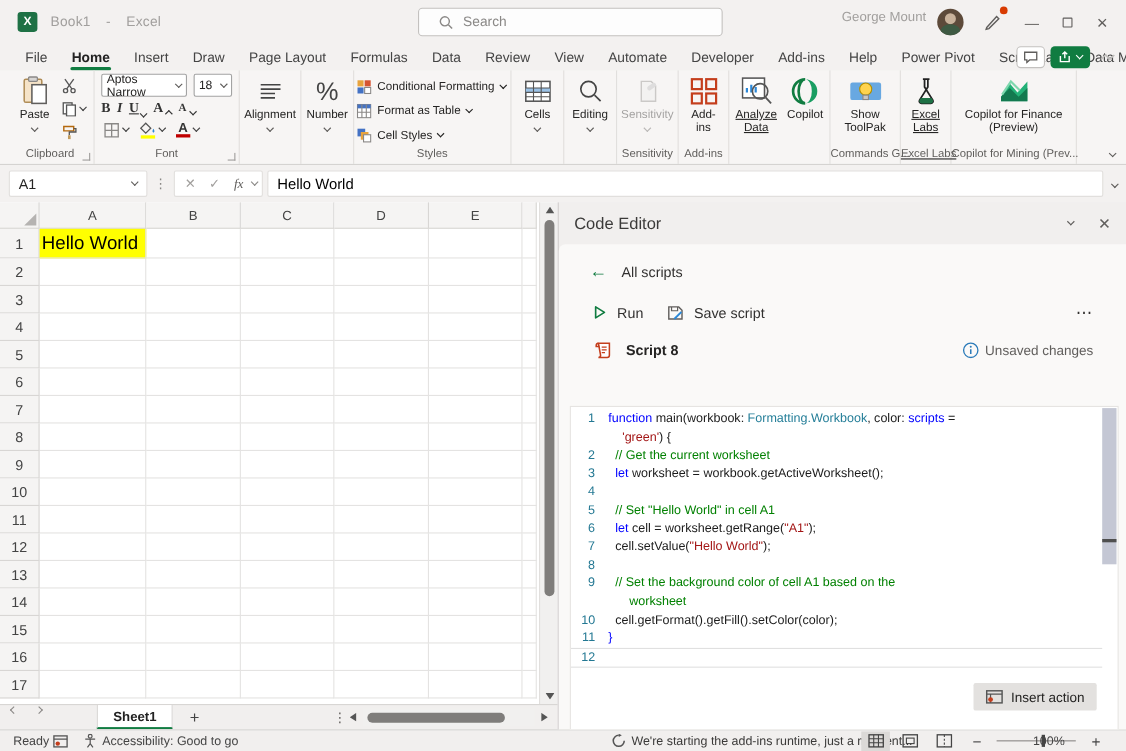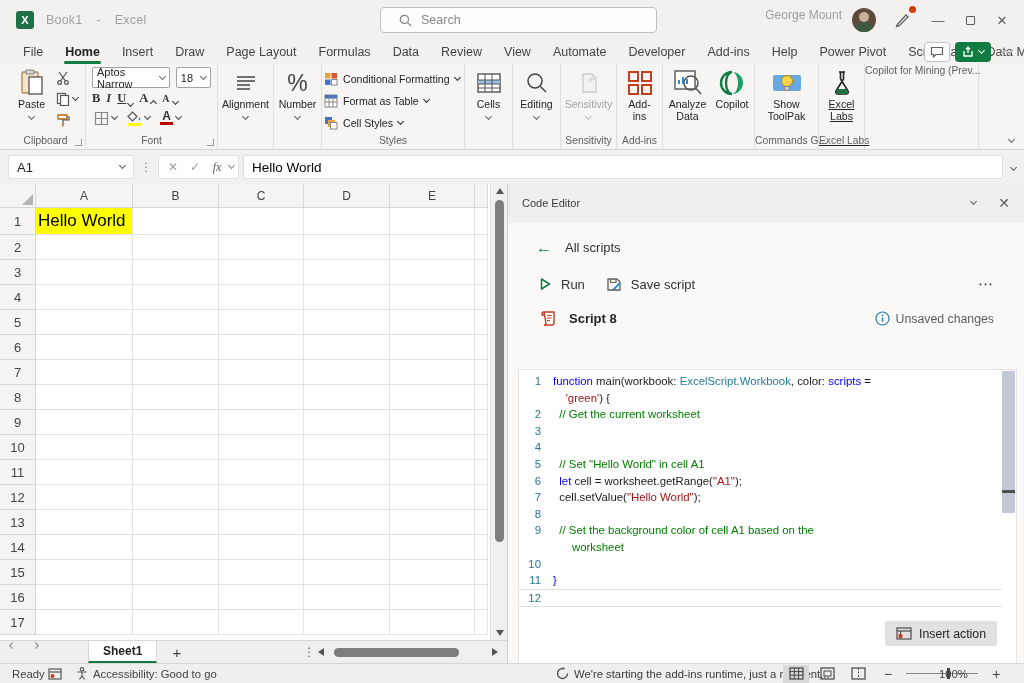--- a/index.html
+++ b/index.html
@@ -108,21 +108,21 @@
   .viewbtn.act{background:#dbd9d7;}
   #st-views{left:783px;gap:10px;}
   #st-zoom{left:884px;gap:0;}
   #zoomtrack{width:72px;height:1.4px;background:#8a8886;margin:0 9px;position:relative;}
   #zoomthumb{position:absolute;left:56%;top:-4.5px;width:3.5px;height:10.5px;background:#444;}
   #st-pct{left:939px;}
 
   
   #panel{position:absolute;left:507px;top:184px;width:517px;height:479px;background:#f1efee;border-left:1px solid #d0cecd;}
   #panelhead{position:absolute;left:0;top:0;width:100%;height:38px;display:flex;align-items:center;padding:0 14px;}
-  #paneltitle{font-size:11px;color:#3b3a39;}
+  #paneltitle{font-size:15px;color:#3b3a39;}
   #panelhead .hicons{margin-left:auto;display:flex;gap:22px;color:#605e5c;align-items:center;}
   #panelbody{position:absolute;left:0;top:38px;width:100%;height:441px;background:#faf9f8;border-top-left-radius:6px;overflow:hidden;}
   #backrow{position:absolute;left:28px;top:18px;display:flex;align-items:center;gap:13px;font-size:13px;color:#323130;}
   #backarrow{color:#107C41;font-size:16px;line-height:14px;}
   #toolrow{position:absolute;left:30px;top:53px;right:30px;display:flex;align-items:center;gap:9px;font-size:13px;color:#323130;}
   #morebtn{margin-left:auto;color:#323130;font-size:15px;letter-spacing:1px;}
   #scriptrow{position:absolute;left:32px;top:88px;right:30px;display:flex;align-items:center;gap:12px;}
   #scriptname{font-weight:bold;font-size:13px;color:#252423;}
   #unsaved{margin-left:auto;display:flex;align-items:center;gap:6px;color:#605e5c;font-size:12.3px;}
   #codeblock{position:absolute;left:10px;top:147px;right:7px;height:296px;background:#fff;border:1px solid #e6e4e2;}
@@ -454,21 +454,21 @@
         <div class="rbody">
           <div class="bigbtn">
             <span class="bicon">
               <svg width="28" height="26" viewBox="0 0 28 26">
                 <rect x="1" y="1" width="20" height="18" fill="#fff" stroke="#555" stroke-width="1.4"></rect>
                 <path d="M5 14 v-4 M9 14 v-7 M13 14 v-5" stroke="#2b88d8" stroke-width="2"></path>
                 <circle cx="17" cy="13" r="7" fill="none" stroke="#555" stroke-width="1.5"></circle>
                 <line x1="22" y1="18.5" x2="27" y2="24" stroke="#555" stroke-width="1.6"></line>
               </svg>
             </span>
-            <span class="blabel" style="max-width: 54px;">Analyze Data</span>
+            <span class="blabel" style="max-width: 54px; text-decoration: underline;">Analyze Data</span>
           </div>
           <div class="bigbtn">
             <span class="bicon">
               <svg width="28" height="26" viewBox="0 0 28 26">
                 <path d="M14 2 a11 11 0 0 1 0 22 a6 11 0 0 0 0 -22" fill="#1a9e62"></path>
                 <path d="M14 2 a11 11 0 0 0 0 22 a6 11 0 0 1 0 -22" fill="none" stroke="#107C41" stroke-width="2.4"></path>
               </svg>
             </span>
             <span class="blabel">Copilot</span>
           </div>
@@ -498,20 +498,32 @@
                 <path d="M8 2 h6 M9.5 2 v7 L17 21 a2 2 0 0 1 -1.8 3 h-8.4 A2 2 0 0 1 5 21 L12.5 9 V2" fill="none" stroke="#222" stroke-width="1.6"></path>
                 <path d="M6.2 19 h9.6 L17 21 a2 2 0 0 1 -1.8 3 h-8.4 A2 2 0 0 1 5 21 z" fill="#1e7145"></path>
               </svg>
             </span>
             <span class="blabel">Excel Labs</span>
           </div>
         </div>
         <div class="rlabel">Excel Labs</div>
       </div>
       <div class="rgroup" style="width: 114px;">
+        <div class="rbody">
+          <div class="bigbtn">
+            <span class="bicon">
+              <svg width="30" height="26" viewBox="0 0 30 26">
+                <path d="M3 18 L11 6 L18 14 L27 4 L27 22 L3 22 Z" fill="#23b177"></path>
+                <path d="M3 18 L11 10 L19 18 L27 10 L27 22 L3 22 Z" fill="#0f6b45" opacity=".8"></path>
+                <path d="M4 16 L12 4 L20 12" fill="none" stroke="#7fd7ae" stroke-width="2"></path>
+              </svg>
+            </span>
+            <span class="blabel" style="max-width: 104px;">Copilot for Finance (Preview)</span>
+          </div>
+        </div>
         <div class="rlabel">Copilot for Mining (Prev...</div>
       </div>
     </div>
   <span id="ribcollapse" class="cv" style="position:absolute;right:10px;top:140px;"></span>
 
   <div id="fbar">
     <div id="namebox">
         <span>A1</span>
         <span class="cv"></span>
       </div>
@@ -833,32 +845,32 @@
                 <circle cx="7.5" cy="7.5" r="6.5" fill="none" stroke="#2b7bb9" stroke-width="1.2"></circle>
                 <line x1="7.5" y1="6.5" x2="7.5" y2="10.8" stroke="#2b7bb9" stroke-width="1.4"></line>
                 <circle cx="7.5" cy="4.3" r=".9" fill="#2b7bb9"></circle>
               </svg>
             </span>
           <span>Unsaved changes</span>
         </span>
       </div>
       <div id="codeblock">
         <div id="codelines" style="padding-top: 3px;">
-            <div class="cl"><span class="ln">1</span><span class="ct"><span class="tk-k">function</span><span class="tk-p"> main(workbook: </span><span class="tk-t">ExcelScript.Workbook</span><span class="tk-p">, color: </span><span class="tk-k">scripts</span><span class="tk-p"> =</span></span></div>
+            <div class="cl"><span class="ln">1</span><span class="ct"><span class="tk-k">function</span><span class="tk-p"> main(workbook: </span><span class="tk-t">Formatting.Workbook</span><span class="tk-p">, color: </span><span class="tk-k">scripts</span><span class="tk-p"> =</span></span></div>
             <div class="cl"><span class="ln"></span><span class="ct"><span class="tk-p">    </span><span class="tk-s">'green'</span><span class="tk-p">) {</span></span></div>
             <div class="cl"><span class="ln">2</span><span class="ct"><span class="tk-p">  </span><span class="tk-c">// Get the current worksheet</span></span></div>
-            <div class="cl"><span class="ln">3</span></div>
+            <div class="cl"><span class="ln">3</span><span class="ct"><span class="tk-p">  </span><span class="tk-k">let</span><span class="tk-p"> worksheet = workbook.getActiveWorksheet();</span></span></div>
             <div class="cl"><span class="ln">4</span><span class="ct"></span></div>
             <div class="cl"><span class="ln">5</span><span class="ct"><span class="tk-p">  </span><span class="tk-c">// Set "Hello World" in cell A1</span></span></div>
             <div class="cl"><span class="ln">6</span><span class="ct"><span class="tk-p">  </span><span class="tk-k">let</span><span class="tk-p"> cell = worksheet.getRange(</span><span class="tk-s">"A1"</span><span class="tk-p">);</span></span></div>
             <div class="cl"><span class="ln">7</span><span class="ct"><span class="tk-p">  cell.setValue(</span><span class="tk-s">"Hello World"</span><span class="tk-p">);</span></span></div>
             <div class="cl"><span class="ln">8</span><span class="ct"></span></div>
             <div class="cl"><span class="ln">9</span><span class="ct"><span class="tk-p">  </span><span class="tk-c">// Set the background color of cell A1 based on the</span></span></div>
             <div class="cl"><span class="ln"></span><span class="ct"><span class="tk-p">      </span><span class="tk-c">worksheet</span></span></div>
-            <div class="cl"><span class="ln">10</span></div>
+            <div class="cl"><span class="ln">10</span><span class="ct"><span class="tk-p">  cell.getFormat().getFill().setColor(color);</span></span></div>
             <div class="cl"><span class="ln">11</span><span class="ct"><span class="tk-k">}</span></span></div>
             <div class="cl cur"><span class="ln">12</span><span class="ct"></span></div>
           </div>
         <div id="codescroll"></div>
         <div id="codemark"></div>
       </div>
       <div id="insertbtn">
         <span class="ic">
             <svg width="16" height="13" viewBox="0 0 16 13">
               <rect x="1" y="1" width="14" height="11" fill="none" stroke="#555" stroke-width="1.3"></rect>

